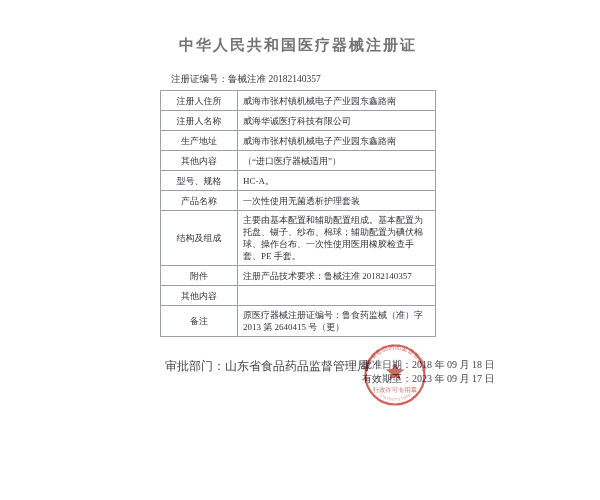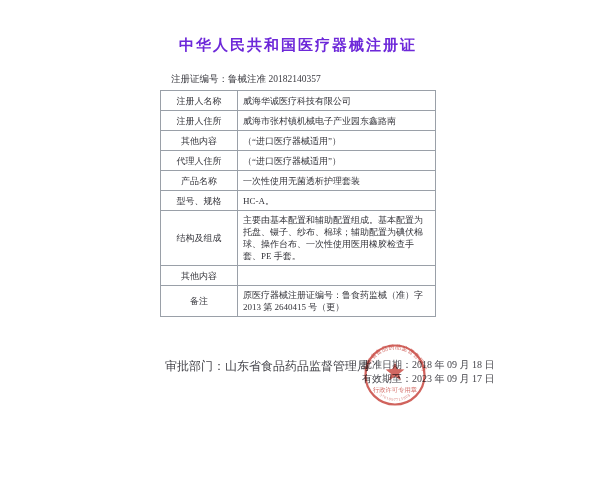--- a/index.html
+++ b/index.html
@@ -5,21 +5,21 @@
   html,body{margin:0;padding:0;}
   body{
     width:600px;height:500px;position:relative;overflow:hidden;
     background:#ffffff;
     font-family:"Liberation Serif","DejaVu Serif",serif;
     color:#34343a;
   }
   .doc-title{
     position:absolute;top:36px;left:0;width:596px;
     text-align:center;font-size:15px;font-weight:bold;
-    letter-spacing:2px;color:#6d28d9;
+    letter-spacing:2px;color:#737373;
   }
   .cert-no{
     position:absolute;left:171px;top:73px;font-size:9.5px;color:#3a3a40;
   }
   table.cert{
     position:absolute;left:160px;top:90px;width:276px;
     border-collapse:collapse;table-layout:fixed;
     background:transparent;
   }
   table.cert td{
@@ -49,56 +49,60 @@
 
 <div class="doc-title">中华人民共和国医疗器械注册证</div>
 
 <div class="cert-no">
   <span>注册证编号：</span><span>鲁械注准 20182140357</span>
 </div>
 
 <table class="cert">
   <tbody>
   <tr>
+    <td class="lbl">注册人住所</td>
+    <td class="val">威海市张村镇机械电子产业园东鑫路南</td>
+  </tr>
+
+  <tr>
     <td class="lbl">注册人名称</td>
     <td class="val">威海华诚医疗科技有限公司</td>
   </tr>
 
   <tr>
-    <td class="lbl">注册人住所</td>
+    <td class="lbl">生产地址</td>
     <td class="val">威海市张村镇机械电子产业园东鑫路南</td>
   </tr>
-
 
   <tr>
     <td class="lbl">其他内容</td>
     <td class="val">（“进口医疗器械适用”）</td>
   </tr>
 
+
   <tr>
-    <td class="lbl">代理人住所</td>
-    <td class="val">（“进口医疗器械适用”）</td>
+    <td class="lbl">型号、规格</td>
+    <td class="val">HC-A。</td>
   </tr>
 
   <tr>
     <td class="lbl">产品名称</td>
     <td class="val">一次性使用无菌透析护理套装</td>
   </tr>
 
   <tr>
-    <td class="lbl">型号、规格</td>
-    <td class="val">HC-A。</td>
-  </tr>
-
-  <tr>
     <td class="lbl">结构及组成</td>
     <td class="val">主要由基本配置和辅助配置组成。基本配置为托盘、镊子、纱布、棉球；辅助配置为碘伏棉球、操作台布、一次性使用医用橡胶检查手套、PE 手套。</td>
   </tr>
 
 
+  <tr>
+    <td class="lbl">附件</td>
+    <td class="val">注册产品技术要求：鲁械注准 20182140357</td>
+  </tr>
 
   <tr>
     <td class="lbl">其他内容</td>
     <td class="val"></td>
   </tr>
 
   <tr>
     <td class="lbl">备注</td>
     <td class="val">原医疗器械注册证编号：鲁食药监械（准）字 2013 第 2640415 号（更）</td>
   </tr>

